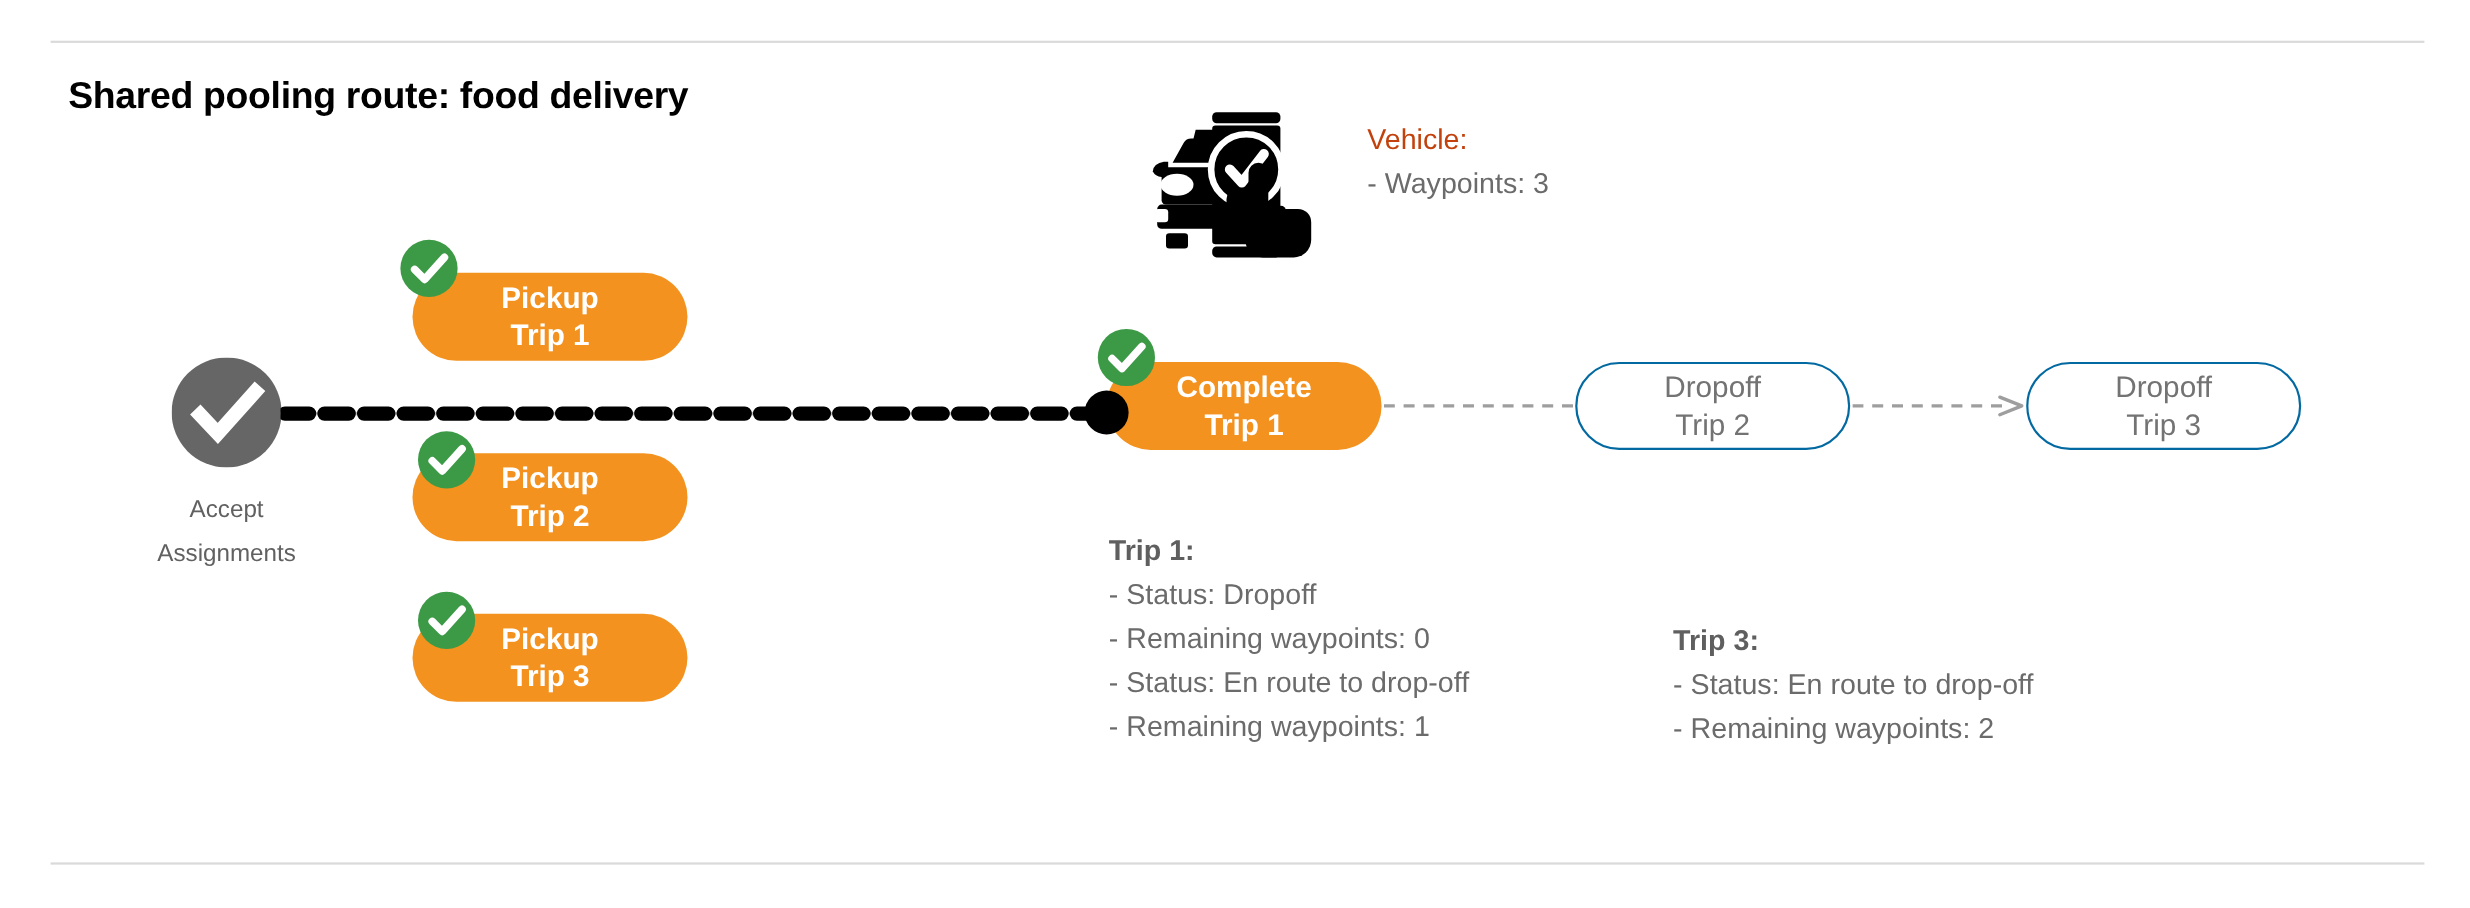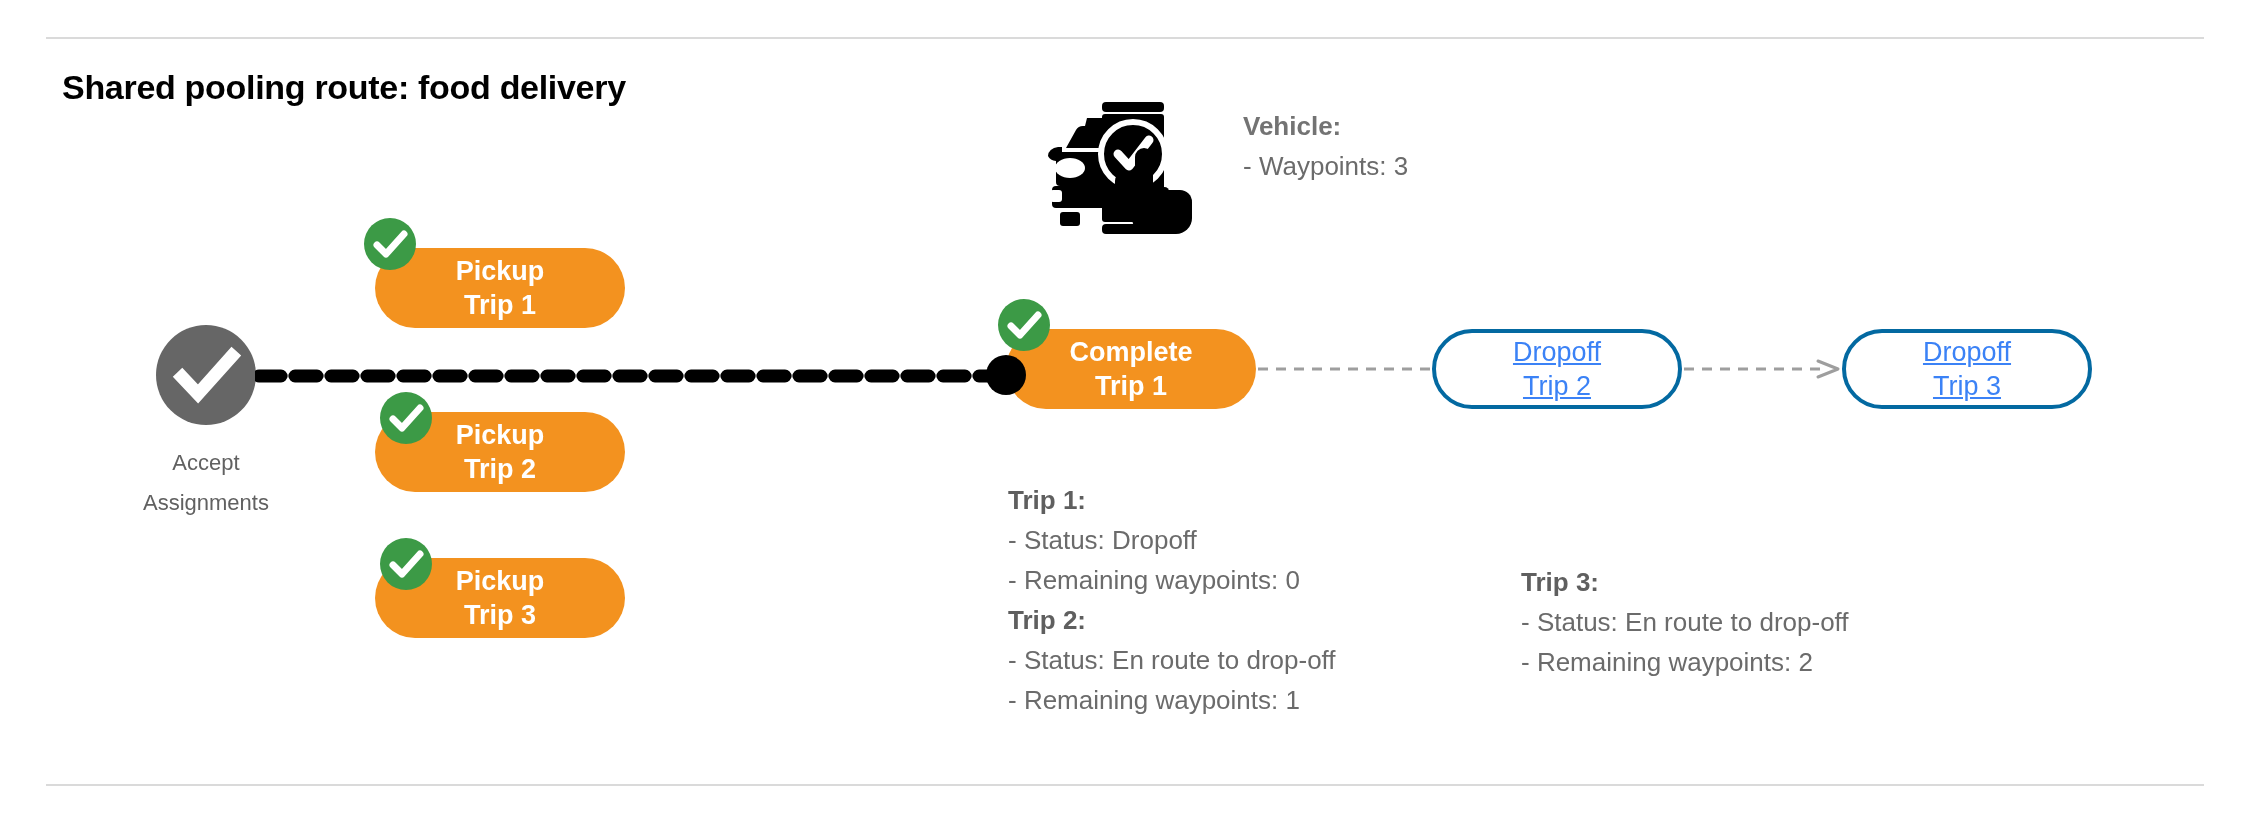--- a/index.html
+++ b/index.html
@@ -47,21 +47,21 @@
   }
   #vehicle-info {
     position: absolute;
     left: 1243px;
     top: 106px;
     font-size: 26px;
     color: #6b6b6b;
     line-height: 40px;
     white-space: nowrap;
   }
-  #vehicle-info .lbl { font-weight: bold; color: #737373; }
+  #vehicle-info .lbl { font-weight: normal; color: #c2410c; }
 
   
   #start-node {
     position: absolute;
     left: 156px;
     top: 325px;
     width: 100px;
     height: 100px;
   }
   #start-label {
@@ -98,23 +98,22 @@
     line-height: 34px;
     box-sizing: border-box;
   }
   .pill.filled {
     background: #F3921F;
     color: #ffffff;
     font-weight: bold;
   }
   .pill.outline {
     background: #ffffff;
-    border: 4px solid #0369a1;
-    color: #3b82f6;
-    text-decoration: underline;
+    border: 2px solid #0369a1;
+    color: #737373;
   }
   .pill span { display: block; text-align: right; }
 
   #pill-pickup-1 { left: 375px; top: 248px; }
   #pill-pickup-2 { left: 375px; top: 412px; }
   #pill-pickup-3 { left: 375px; top: 558px; }
   #pill-complete-1 { left: 1006px; top: 329px; }
   #pill-dropoff-2 { left: 1432px; top: 329px; }
   #pill-dropoff-3 { left: 1842px; top: 329px; }
 
@@ -289,21 +288,20 @@
 </div>
 <div class="pill outline" id="pill-dropoff-3">
   <span>Dropoff</span>
   <span>Trip 3</span>
 </div>
 
 <div class="trip-details" id="trip-details-left">
   <div><span class="lbl">Trip 1:</span></div>
   <div>- Status:  Dropoff</div>
   <div>- Remaining waypoints: 0</div>
-  <div><span class="lbl">Trip 2:</span></div>
   <div>- Status:  En route to drop-off</div>
   <div>- Remaining waypoints: 1</div>
 </div>
 
 <div class="trip-details" id="trip-details-right">
   <div><span class="lbl">Trip 3:</span></div>
   <div>- Status:  En route to drop-off</div>
   <div>- Remaining waypoints: 2</div>
 </div>
 

